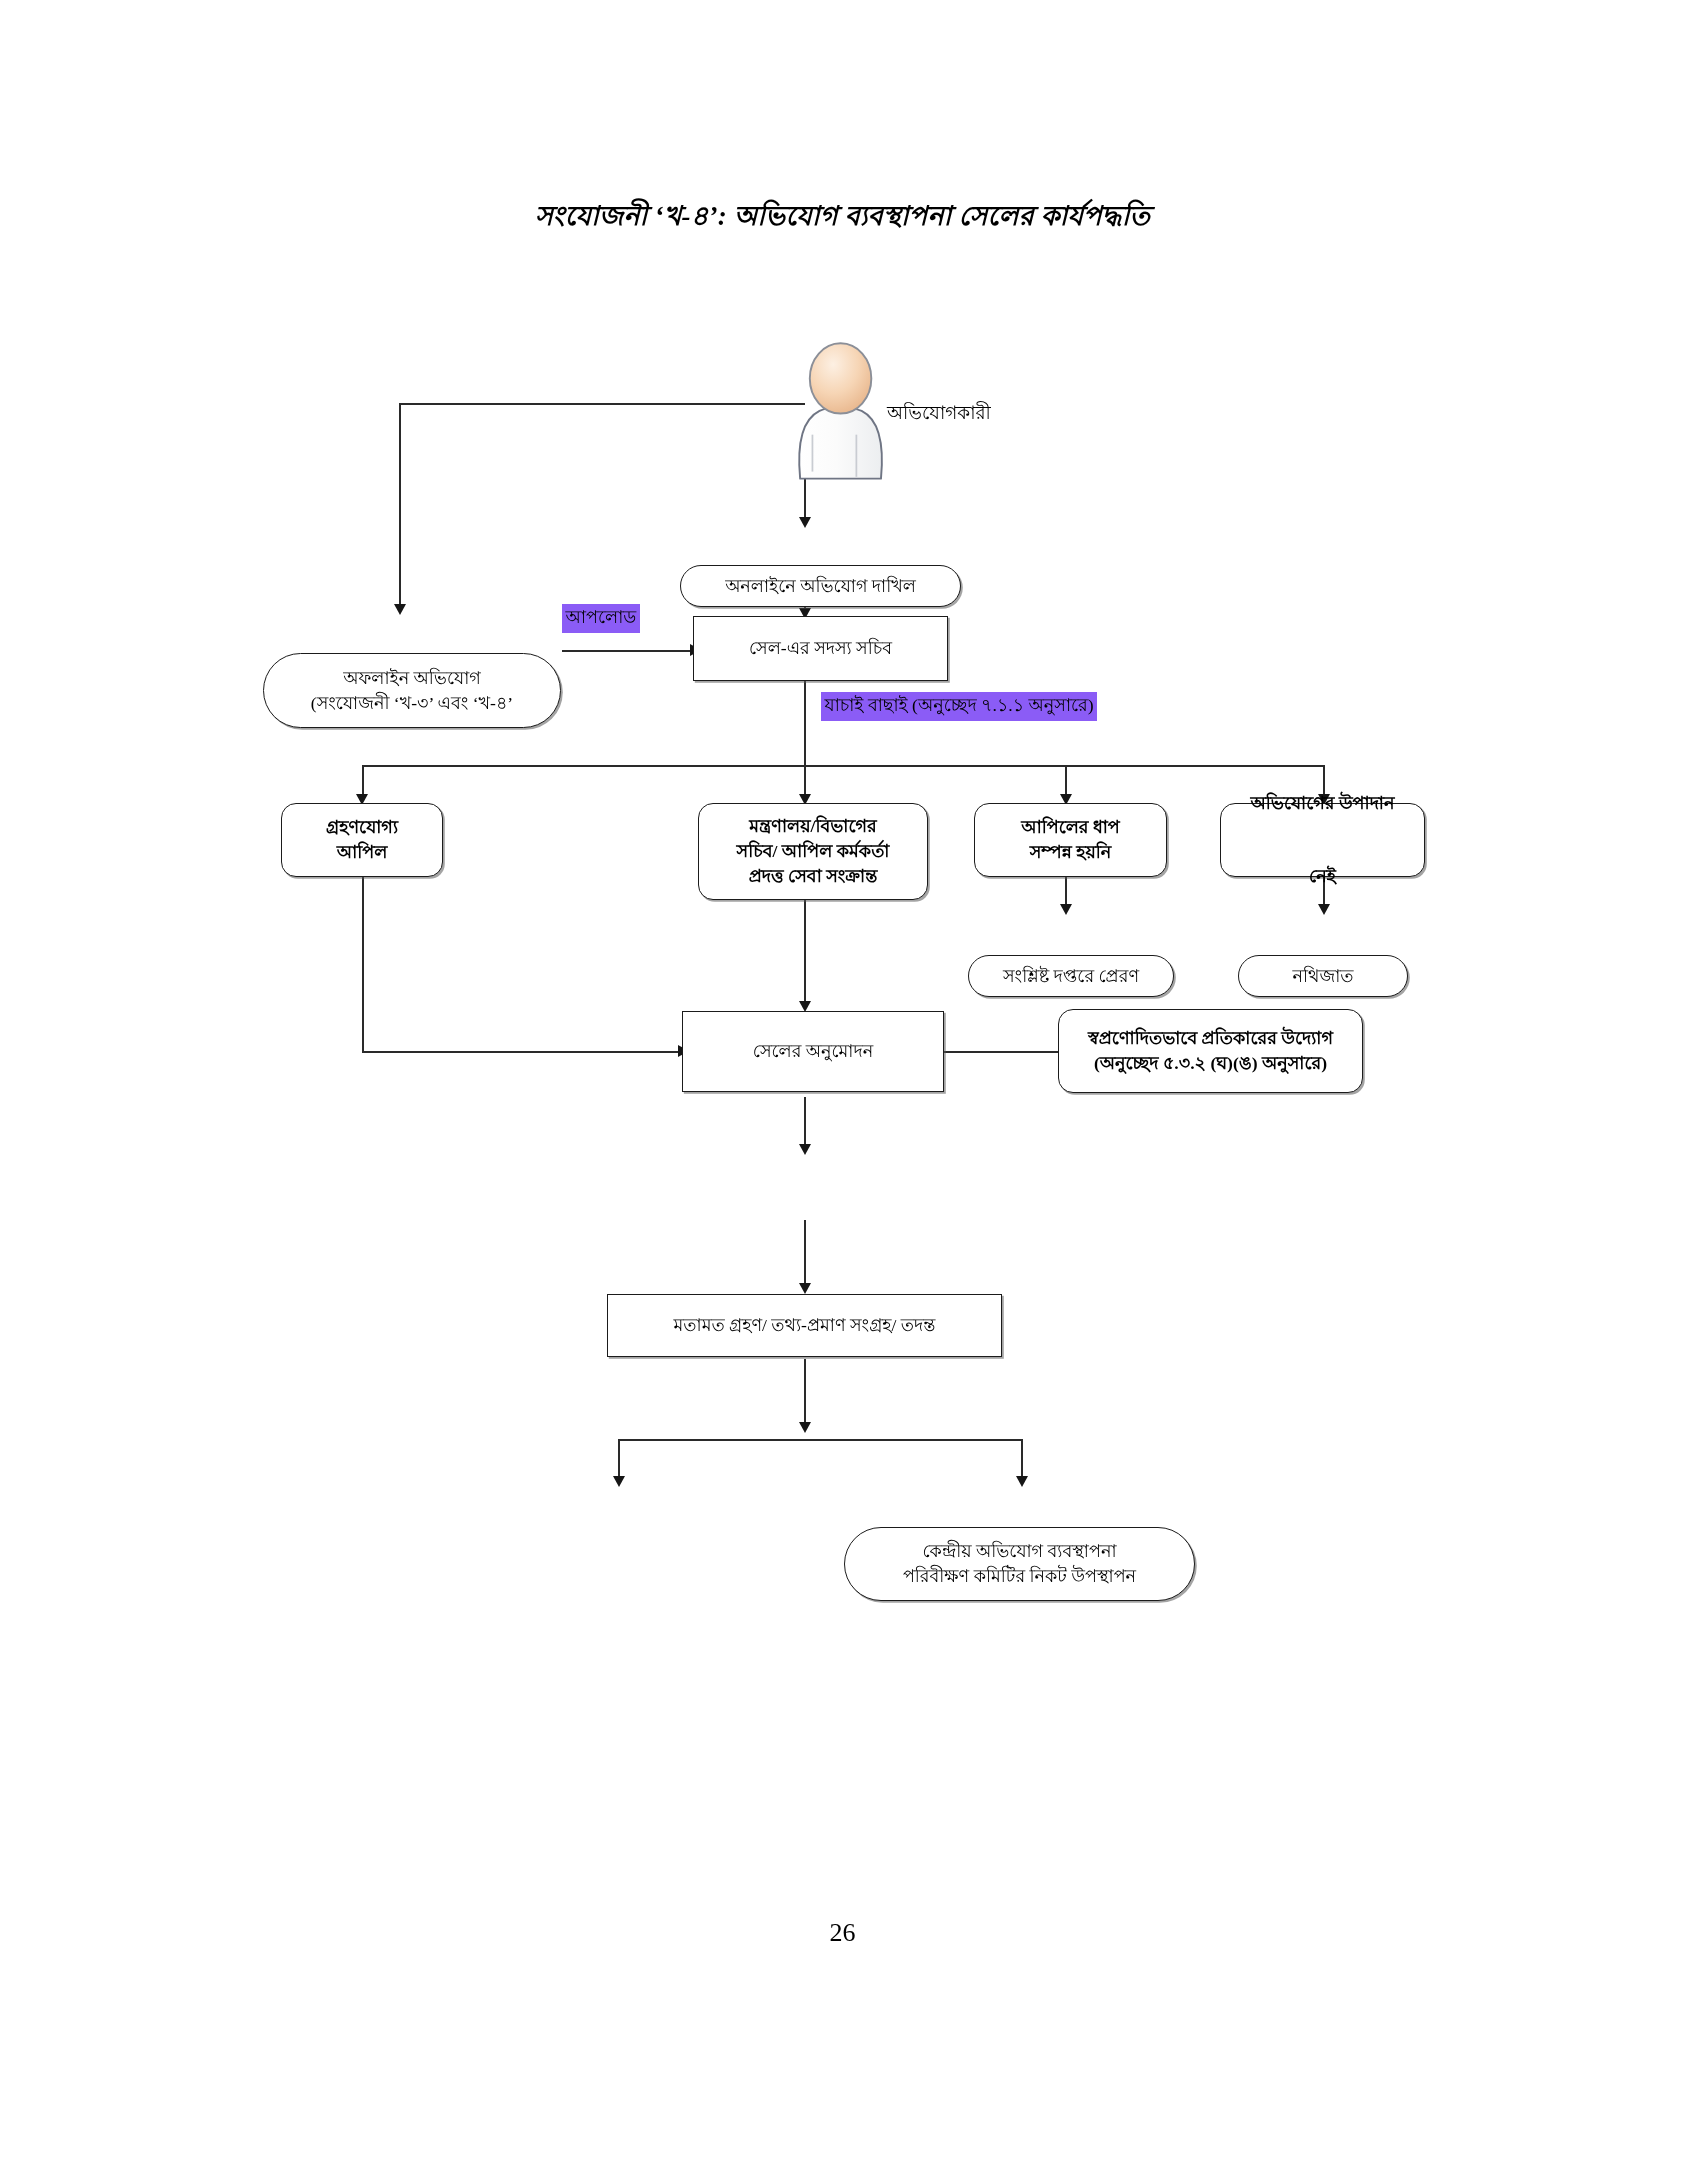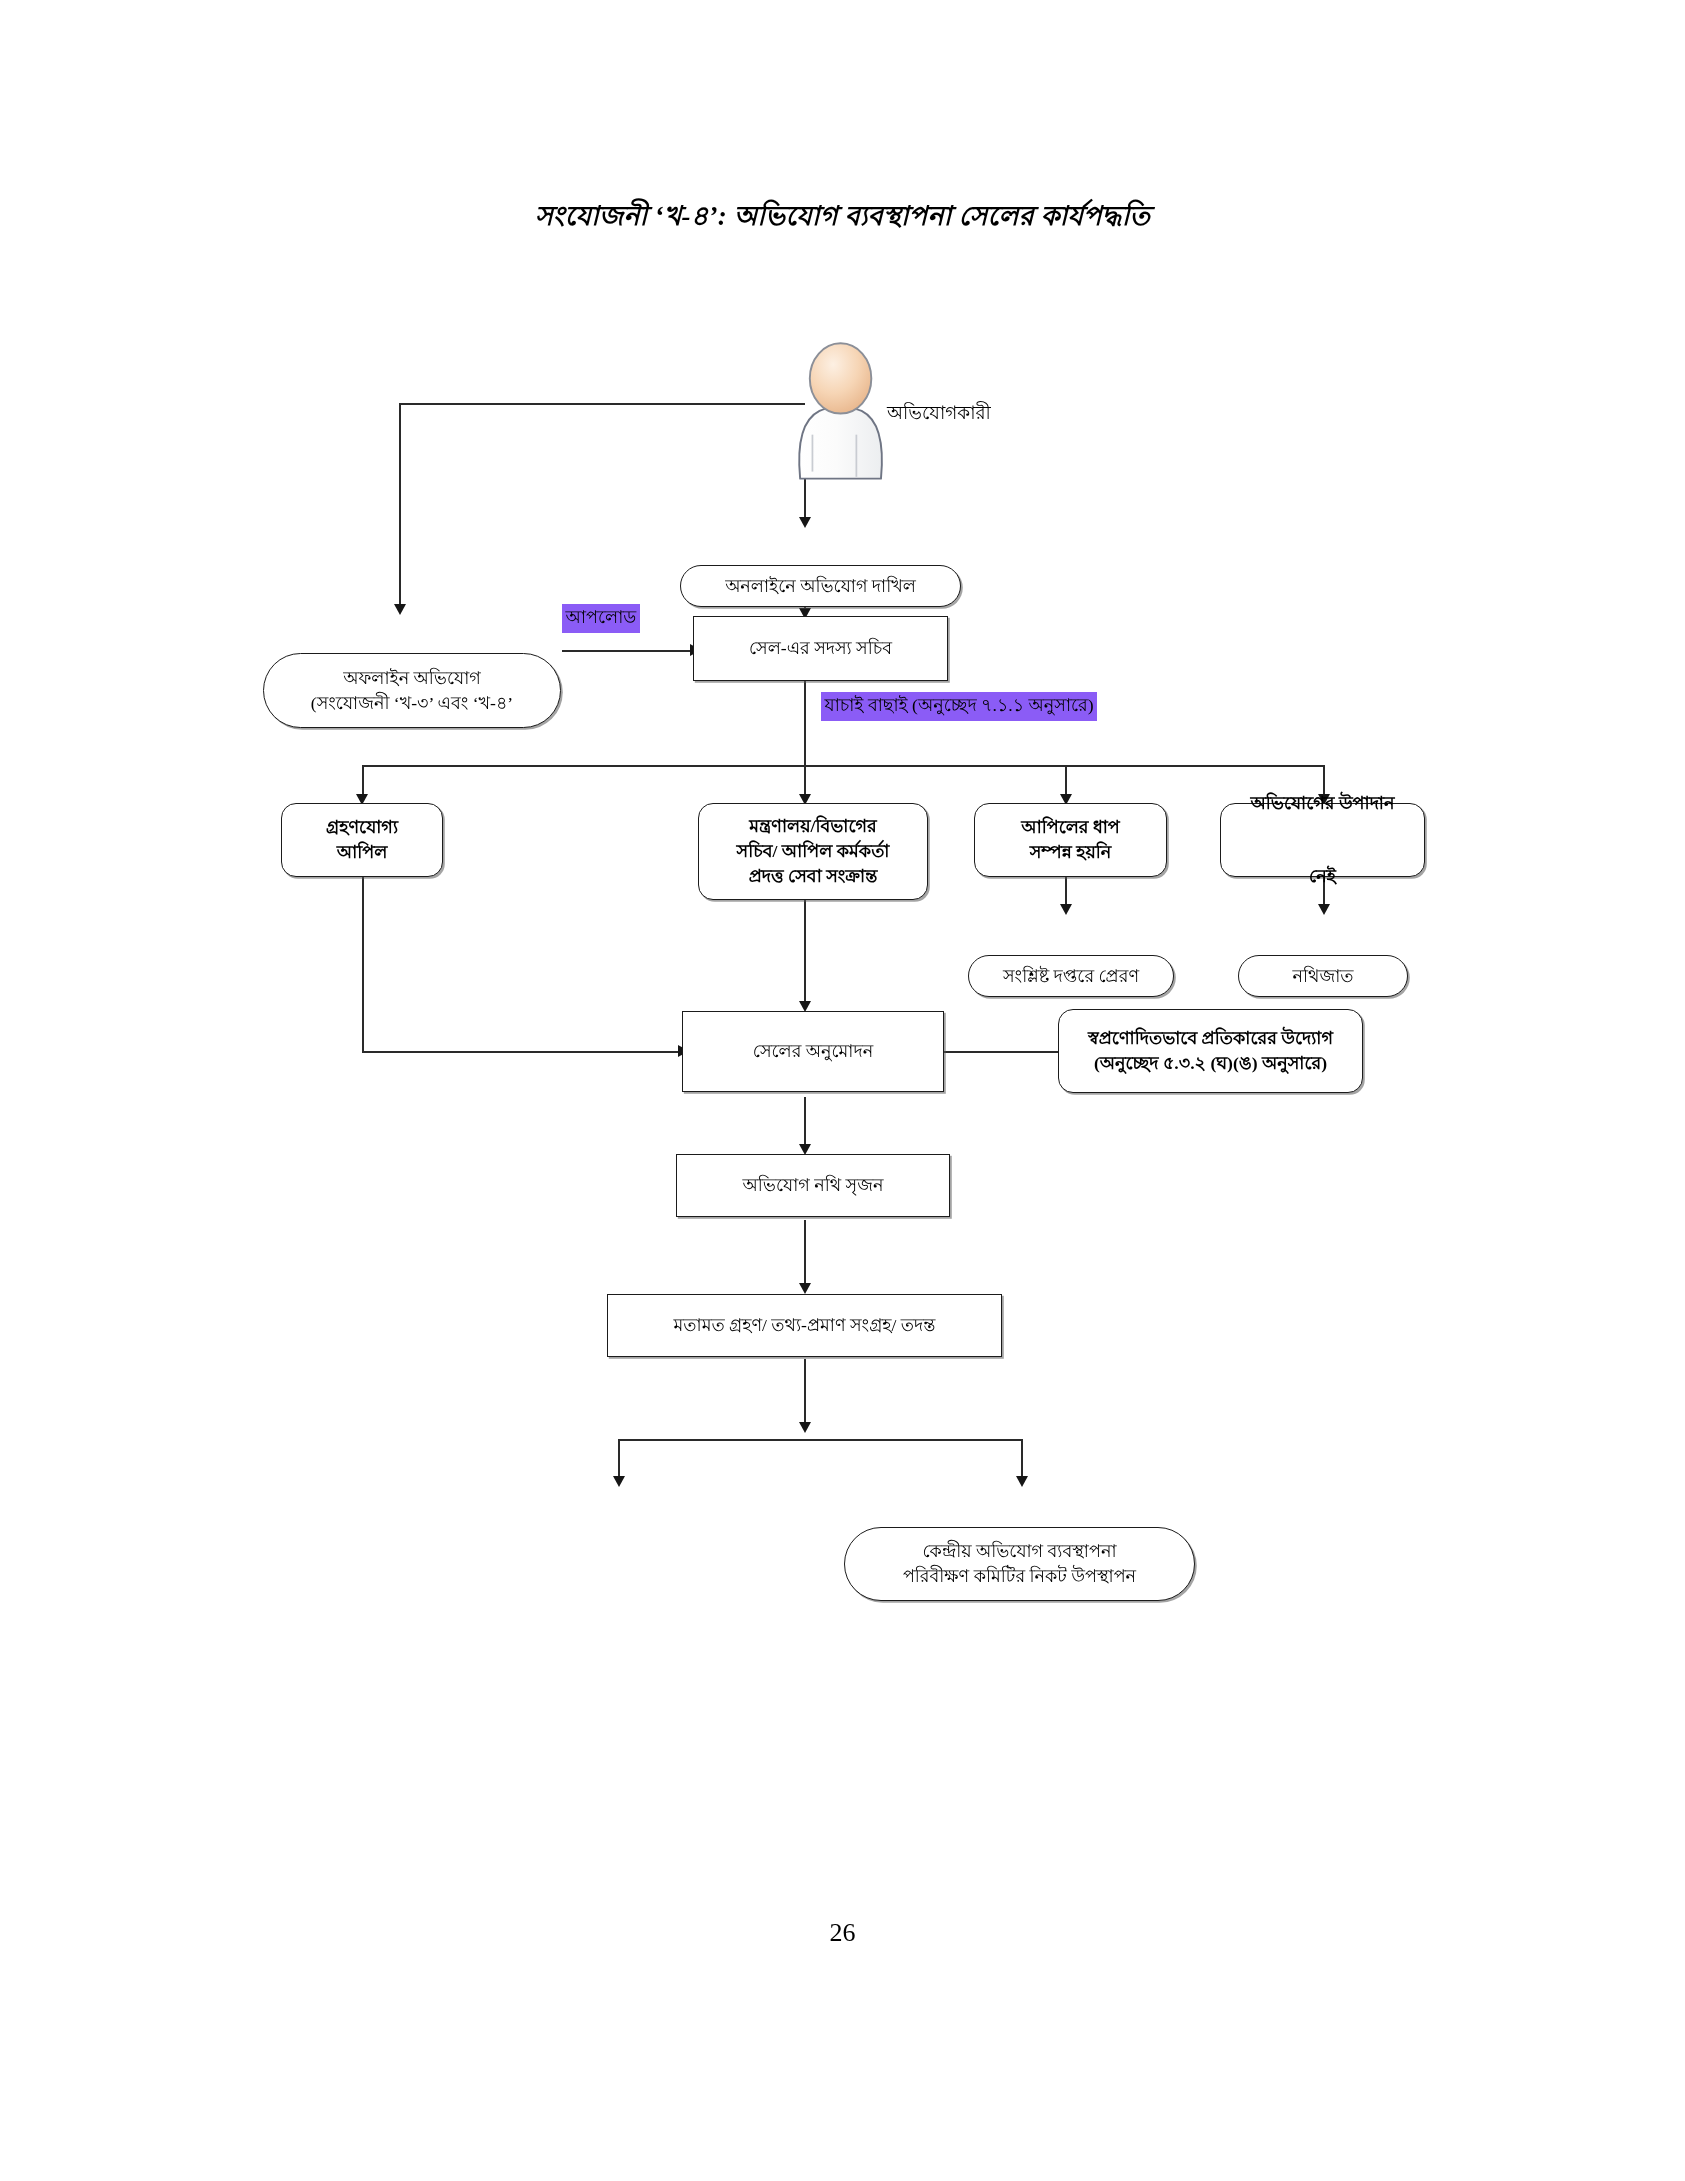--- a/index.html
+++ b/index.html
@@ -264,23 +264,20 @@
 
   <div class="node rect" style="left:682px; top:1011px; width:262px; height:81px;">
     <span>সেলের অনুমোদন</span>
   </div>
 
   <div class="node round" style="left:1058px; top:1009px; width:305px; height:84px; flex-direction:column;">
     <span>স্বপ্রণোদিতভাবে প্রতিকারের উদ্যোগ</span>
     <span>(অনুচ্ছেদ ৫.৩.২ (ঘ)(ঙ) অনুসারে)</span>
   </div>
 
-  <div class="node rect" style="left:676px; top:1154px; width:274px; height:63px;">
-    <span>অভিযোগ নথি সৃজন</span>
-  </div>
 
   <div class="node rect" style="left:607px; top:1294px; width:395px; height:63px;">
     <span>মতামত গ্রহণ/ তথ্য-প্রমাণ সংগ্রহ/ তদন্ত</span>
   </div>
 
 
   <div class="node stadium" style="left:844px; top:1487px; width:351px; height:74px; flex-direction:column;">
     <span>কেন্দ্রীয় অভিযোগ ব্যবস্থাপনা</span>
     <span>পরিবীক্ষণ কমিটির নিকট উপস্থাপন</span>
   </div>

